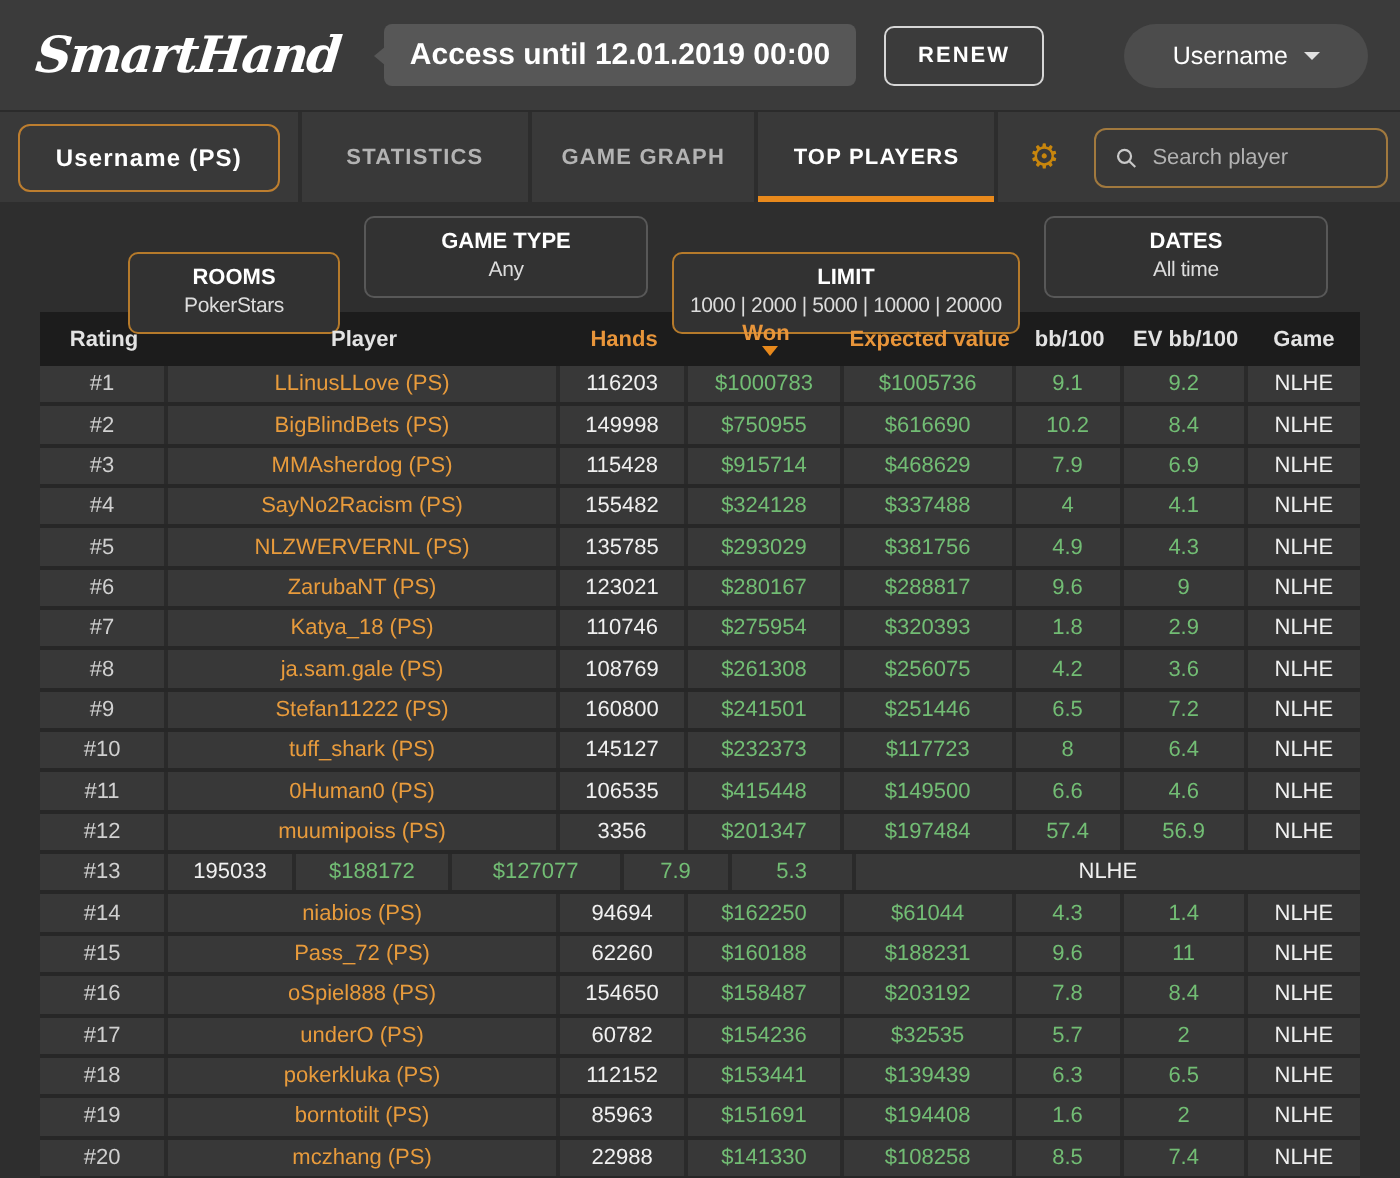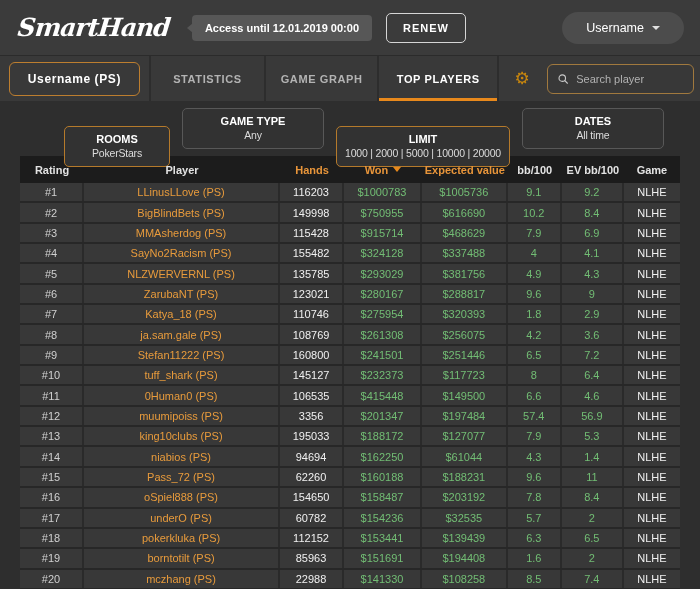--- a/index.html
+++ b/index.html
@@ -18,21 +18,21 @@
   .topbar{
     height:55px;background:#3b3b3b;display:flex;align-items:center;
     padding:0 16px 0 18px;
   }
   .logo{
     font-family:"DejaVu Serif",serif;font-style:italic;font-weight:bold;
     font-size:25px;color:#ffffff;letter-spacing:-1px;transform:skewX(-6deg);
     margin-right:22px;white-space:nowrap;
   }
   .badge{
-    position:relative;background:#575757;color:#fff;font-size:11px;
+    position:relative;background:#575757;color:#fff;font-size:15px;
     font-weight:bold;padding:7px 13px;border-radius:4px;white-space:nowrap;
   }
   .badge::before{
     content:"";position:absolute;left:-5px;top:50%;transform:translateY(-50%);
     border-top:5px solid transparent;border-bottom:5px solid transparent;
     border-right:6px solid #575757;
   }
   .renew-btn{
     margin-left:14px;background:transparent;border:1px solid #d6d6d6;
     border-radius:5px;color:#fff;font-size:11px;font-weight:bold;
@@ -125,21 +125,21 @@
   }
   .cell{
     font-size:11px;display:flex;align-items:center;justify-content:center;
     border-right:2px solid #2a2a2a;height:100%;overflow:hidden;
     white-space:nowrap;
   }
   .row .cell:last-child{border-right:none;}
   .c-rating{width:9.7%;}
   .c-player{width:29.7%;}
   .c-hands{width:9.7%;}
-  .c-won{width:11.8%;}
+  .c-won{width:11.8%;flex-direction:column;}
   .c-ev{width:13.0%;}
   .c-bb{width:8.2%;}
   .c-evbb{width:9.4%;}
   .c-game{flex:1;}
   .cell.c-rating{color:#d0d0d0;}
   .cell.c-player{color:var(--orange-text);cursor:pointer;}
   .cell.c-hands{color:#f0f0f0;}
   .cell.c-won,.cell.c-ev,.cell.c-bb,.cell.c-evbb{color:var(--positive);}
   .cell.c-game{color:#f0f0f0;}
 </style>
@@ -324,21 +324,20 @@
     <span class="cell c-player">muumipoiss (PS)</span>
     <span class="cell c-hands">3356</span>
     <span class="cell c-won">$201347</span>
     <span class="cell c-ev">$197484</span>
     <span class="cell c-bb">57.4</span>
     <span class="cell c-evbb">56.9</span>
     <span class="cell c-game">NLHE</span>
   </div>
       <div class="row">
     <span class="cell c-rating">#13</span>
-    <span class="cell c-player">king10clubs (PS)</span>
     <span class="cell c-hands">195033</span>
     <span class="cell c-won">$188172</span>
     <span class="cell c-ev">$127077</span>
     <span class="cell c-bb">7.9</span>
     <span class="cell c-evbb">5.3</span>
     <span class="cell c-game">NLHE</span>
   </div>
       <div class="row">
     <span class="cell c-rating">#14</span>
     <span class="cell c-player">niabios (PS)</span>

